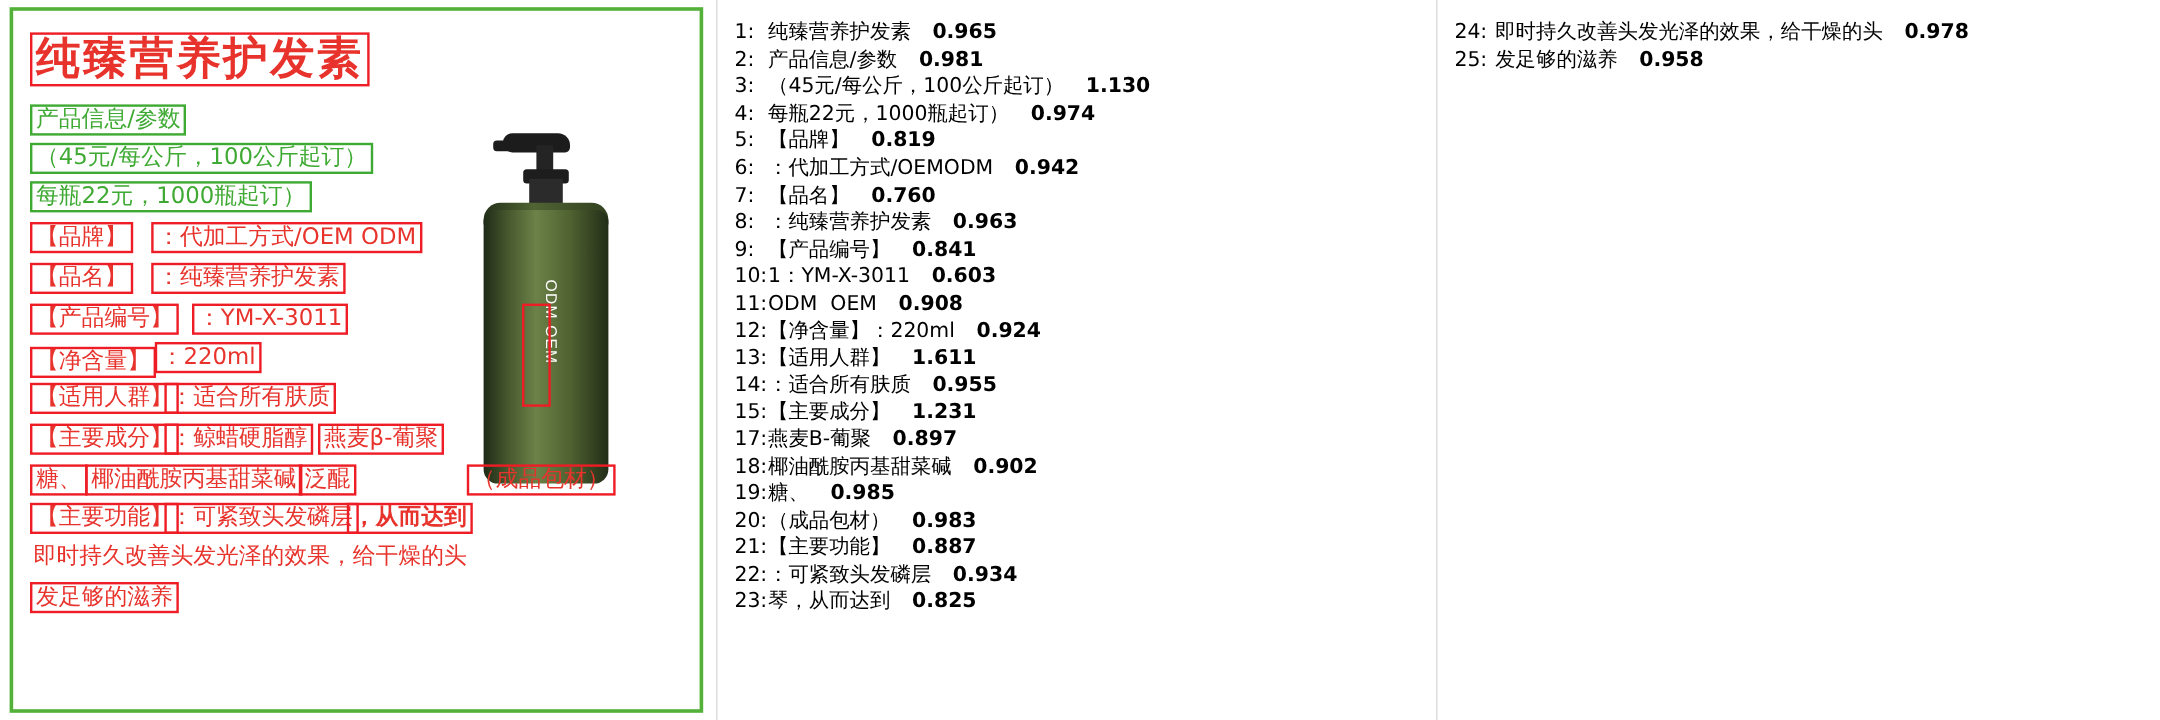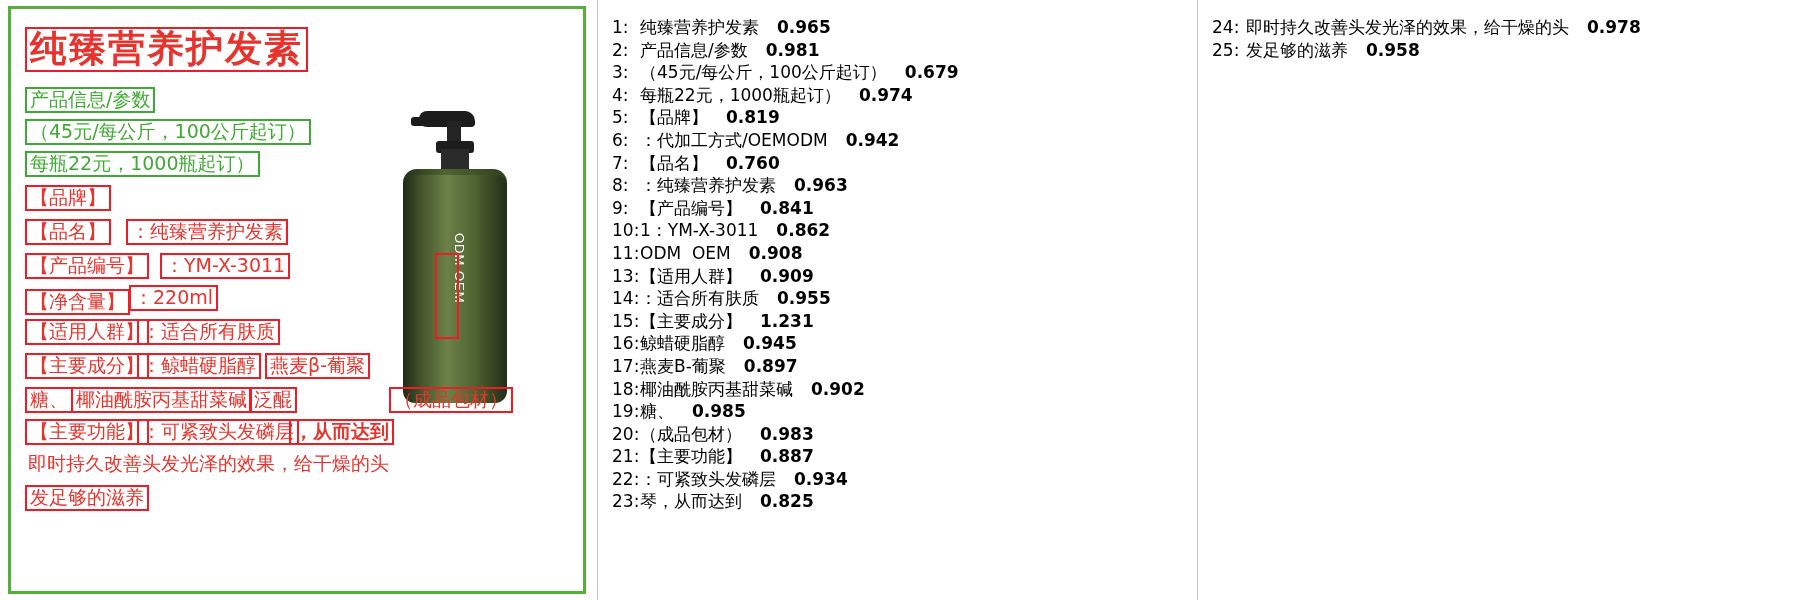--- a/index.html
+++ b/index.html
@@ -221,20 +221,21 @@
 
       <div class="anno title" style="left:14px; top:18px;">纯臻营养护发素</div>
 
       <div class="anno green" style="left:14px; top:78px;">产品信息/参数</div>
 
       <div class="anno green" style="left:14px; top:110px;">（45元/每公斤，100公斤起订）</div>
 
       <div class="anno green" style="left:14px; top:142px;">每瓶22元，1000瓶起订）</div>
 
       <div class="anno" style="left:14px; top:176px;">【品牌】</div>
+      <div class="anno" style="left:115px; top:176px;">：代加工方式/OEM ODM</div>
 
       <div class="anno" style="left:14px; top:210px;">【品名】</div>
       <div class="anno" style="left:115px; top:210px;">：纯臻营养护发素</div>
 
       <div class="anno" style="left:14px; top:244px;">【产品编号】</div>
       <div class="anno" style="left:105px; top:244px;margin-left:44px;">：YM-X-3011</div>
 
       <div class="anno" style="left:14px; top:280px;text-align:right;">【净含量】</div>
       <div class="anno" style="left:118px; top:276px;">：220ml</div>
 
@@ -270,21 +271,21 @@
       <span class="ocr-score">0.965</span>
     </div>
     <div class="ocr-line">
       <span class="ocr-idx">2:</span>
       <span class="ocr-text">产品信息/参数</span>
       <span class="ocr-score">0.981</span>
     </div>
     <div class="ocr-line">
       <span class="ocr-idx">3:</span>
       <span class="ocr-text">（45元/每公斤，100公斤起订）</span>
-      <span class="ocr-score">0.679</span>
+      <span class="ocr-score">1.130</span>
     </div>
     <div class="ocr-line">
       <span class="ocr-idx">4:</span>
       <span class="ocr-text">每瓶22元，1000瓶起订）</span>
       <span class="ocr-score">0.974</span>
     </div>
     <div class="ocr-line">
       <span class="ocr-idx">5:</span>
       <span class="ocr-text">【品牌】</span>
       <span class="ocr-score">0.819</span>
@@ -305,48 +306,48 @@
       <span class="ocr-score">0.963</span>
     </div>
     <div class="ocr-line">
       <span class="ocr-idx">9:</span>
       <span class="ocr-text">【产品编号】</span>
       <span class="ocr-score">0.841</span>
     </div>
     <div class="ocr-line">
       <span class="ocr-idx">10:</span>
       <span class="ocr-text">1：YM-X-3011</span>
-      <span class="ocr-score">0.862</span>
+      <span class="ocr-score">0.603</span>
     </div>
     <div class="ocr-line">
       <span class="ocr-idx">11:</span>
       <span class="ocr-text">ODM  OEM</span>
       <span class="ocr-score">0.908</span>
     </div>
     <div class="ocr-line">
+      <span class="ocr-idx">12:</span>
+      <span class="ocr-text">【净含量】：220ml</span>
+      <span class="ocr-score">0.924</span>
+    </div>
+    <div class="ocr-line">
       <span class="ocr-idx">13:</span>
       <span class="ocr-text">【适用人群】</span>
-      <span class="ocr-score">0.909</span>
+      <span class="ocr-score">1.611</span>
     </div>
     <div class="ocr-line">
       <span class="ocr-idx">14:</span>
       <span class="ocr-text">：适合所有肤质</span>
       <span class="ocr-score">0.955</span>
     </div>
     <div class="ocr-line">
       <span class="ocr-idx">15:</span>
       <span class="ocr-text">【主要成分】</span>
       <span class="ocr-score">1.231</span>
     </div>
     <div class="ocr-line">
-      <span class="ocr-idx">16:</span>
-      <span class="ocr-text">鲸蜡硬脂醇</span>
-      <span class="ocr-score">0.945</span>
-    </div>
-    <div class="ocr-line">
       <span class="ocr-idx">17:</span>
       <span class="ocr-text">燕麦B-葡聚</span>
       <span class="ocr-score">0.897</span>
     </div>
     <div class="ocr-line">
       <span class="ocr-idx">18:</span>
       <span class="ocr-text">椰油酰胺丙基甜菜碱</span>
       <span class="ocr-score">0.902</span>
     </div>
     <div class="ocr-line">

